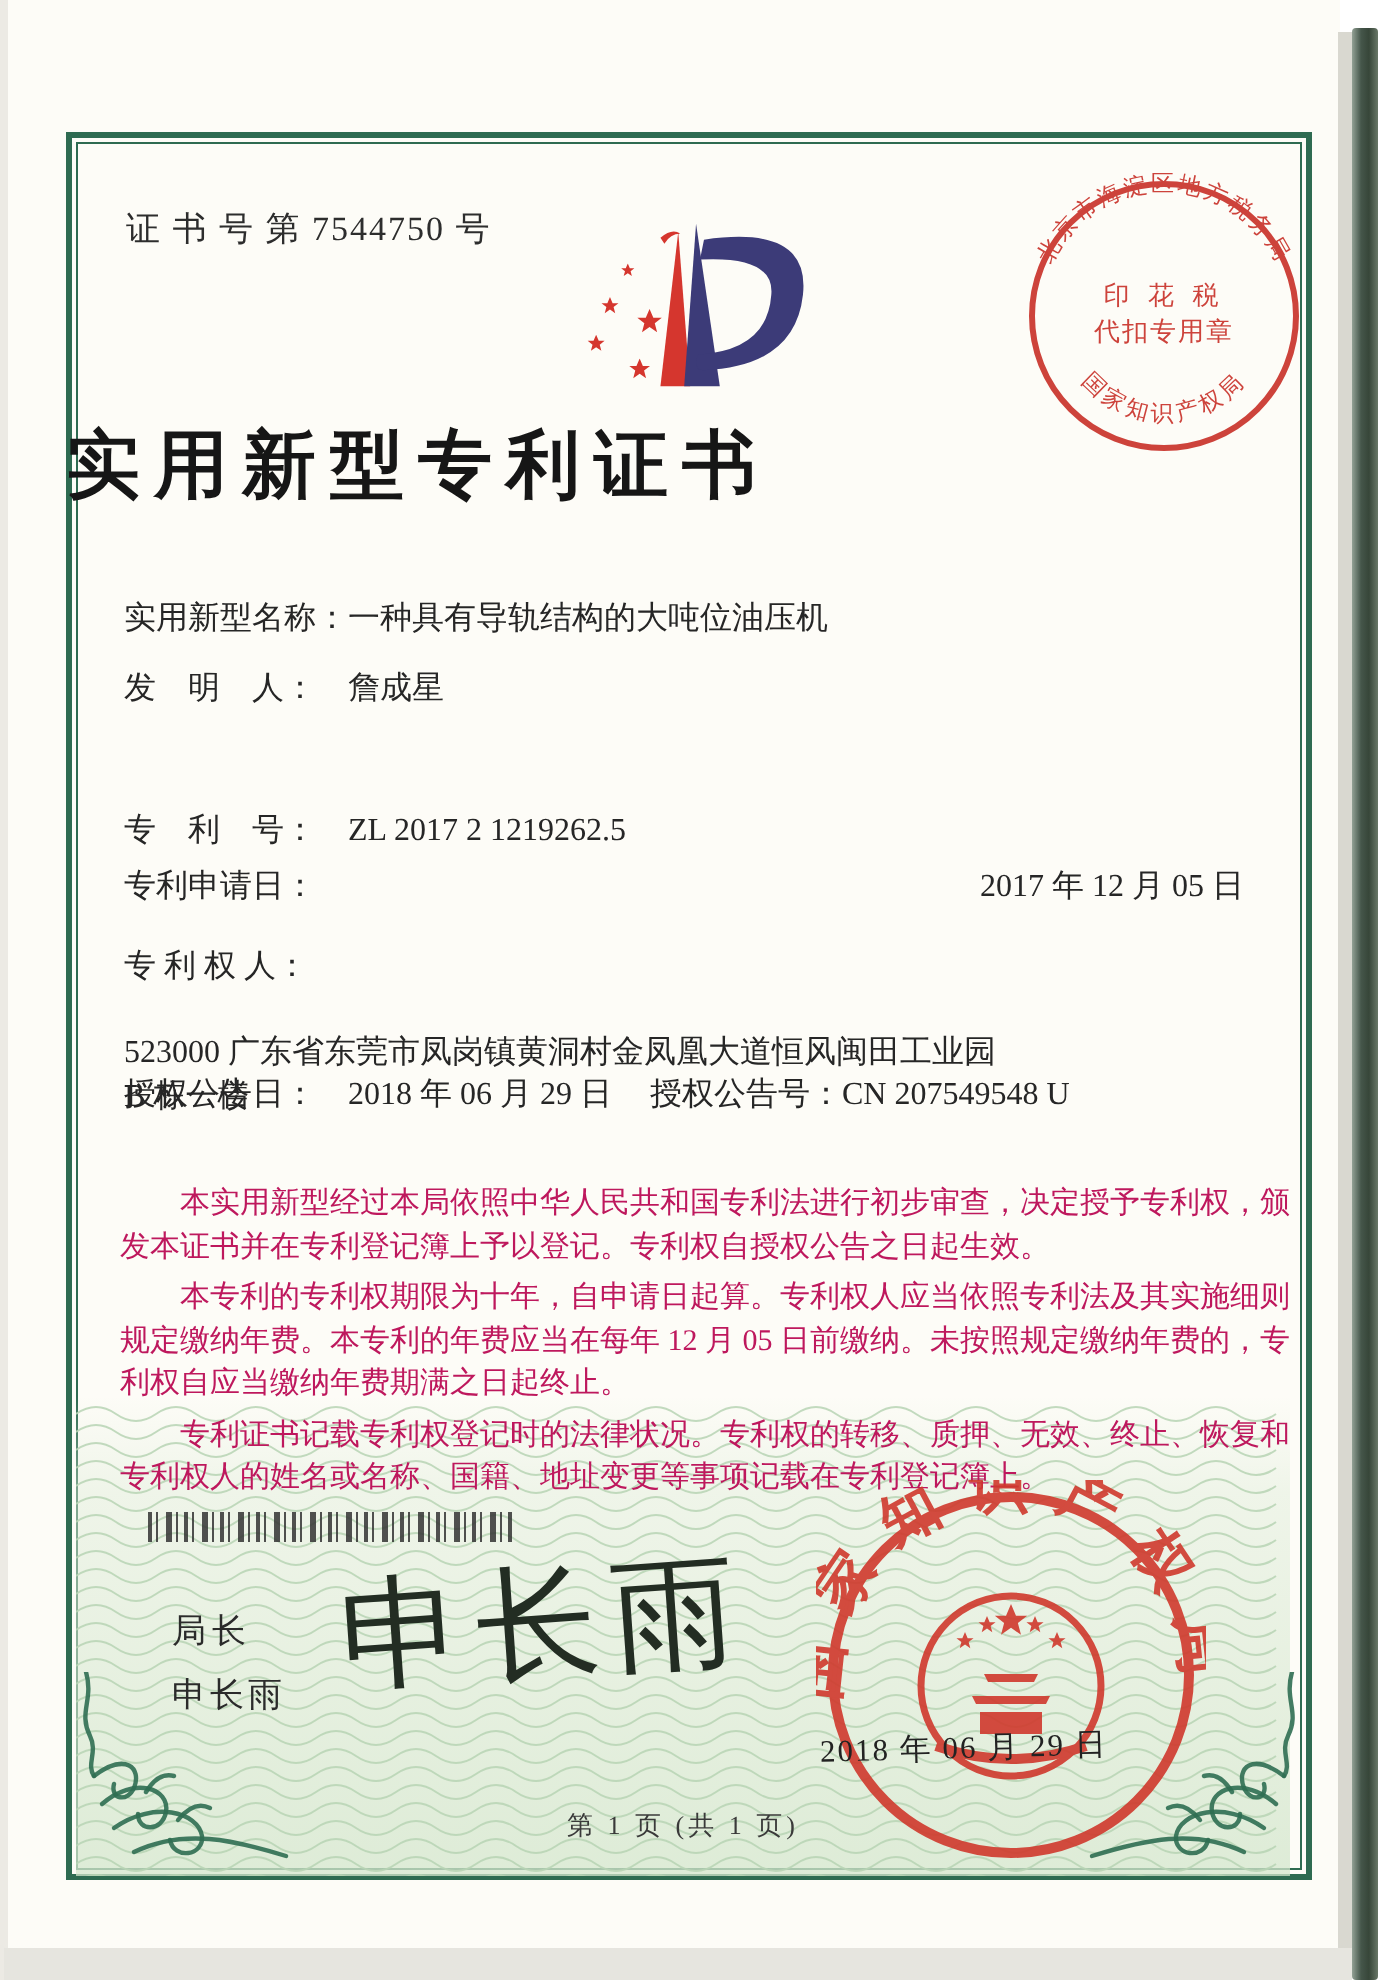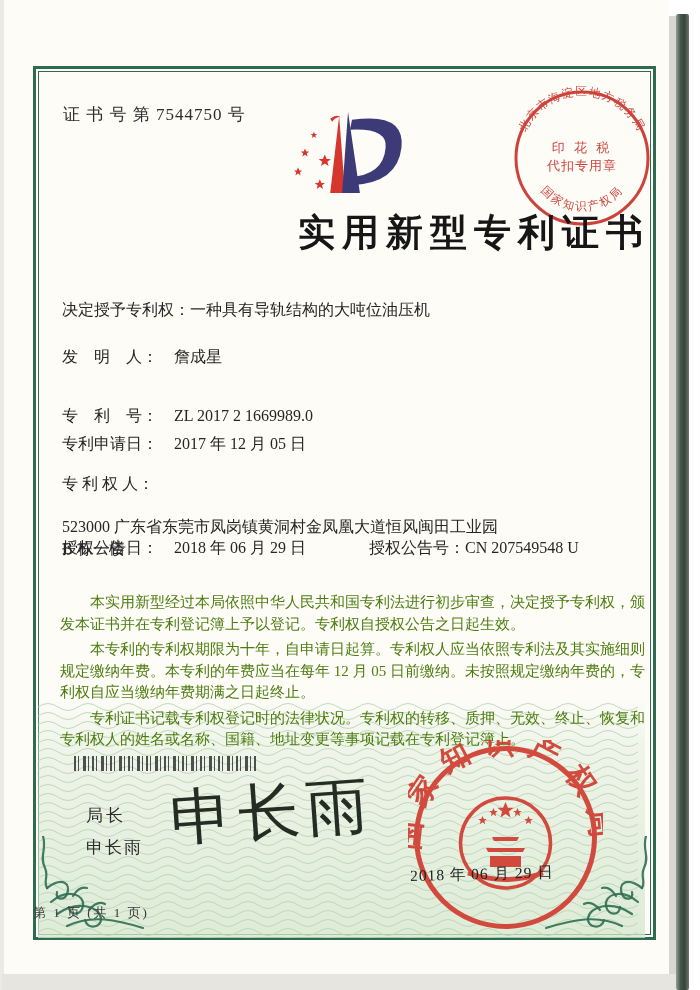--- a/index.html
+++ b/index.html
@@ -18,53 +18,53 @@
   .frame-inner{position:absolute;left:2px;top:2px;right:2px;bottom:2px;border:1px solid #2e6b51;}
 
   .wave-band{position:absolute;left:38px;top:698px;width:607px;height:240px;z-index:0;overflow:hidden;
     background:linear-gradient(to bottom,rgba(222,236,216,0) 0%,rgba(222,236,216,.45) 20%,rgba(211,230,204,.75) 100%);}
   .wave-band svg{display:block;}
   .waves use{stroke:#b7d4b4;stroke-width:1;fill:none;opacity:.85;}
 
   .cert-no{position:absolute;left:63px;top:103px;font-size:17px;letter-spacing:1px;color:#2d2d2d;z-index:2;}
   .logo{position:absolute;left:286px;top:106px;width:130px;height:94px;z-index:2;}
   .tax-stamp{position:absolute;left:510px;top:86px;width:144px;height:144px;z-index:2;opacity:.92;}
-  .doc-title{position:absolute;left:33px;top:208px;width:617px;text-align:right;font-size:37px;font-weight:700;
+  .doc-title{position:absolute;left:33px;top:208px;width:617px;text-align:left;font-size:37px;font-weight:700;
     letter-spacing:7px;color:#161616;z-index:2;}
 
   .row{position:absolute;left:62px;width:560px;display:flex;font-size:16px;color:#262626;z-index:2;line-height:22px;}
   .row .lbl{white-space:pre;display:inline-block;min-width:112px;flex:0 0 auto;}
   .row .val{display:inline-block;max-width:440px;}
-  .r-name{top:299px;} .r-inventor{top:346px;align-items:flex-end;} .r-patno{top:405px;} .r-filing{top:433px;}
+  .r-name{top:299px;} .r-inventor{top:334px;align-items:flex-end;} .r-patno{top:405px;} .r-filing{top:433px;justify-content:space-between;}
   .r-patentee{top:473px;} .r-addr{top:516px;} .r-grant{top:537px;}
-  .pair2{margin-left:63px;display:flex;}
+  .pair2{margin-left:19px;display:flex;}
   .pair2 .lbl{min-width:96px;}
 
   .paras{position:absolute;left:60px;top:592px;width:585px;font-size:15px;line-height:21.5px;
-    text-align:justify;color:#4d7c0f;z-index:2;font-family:Liberation Serif, serif;}
+    text-align:justify;color:#be185d;z-index:2;font-family:Liberation Serif, serif;}
   .paras p{margin:0 0 4px 0;text-indent:2em;}
 
   .barcode{position:absolute;left:74px;top:756px;width:182px;height:15px;z-index:2;opacity:.85;
     background:repeating-linear-gradient(90deg,#333 0 2px,rgba(0,0,0,0) 2px 4px,#333 4px 5px,rgba(0,0,0,0) 5px 9px,#333 9px 12px,rgba(0,0,0,0) 12px 14px,#333 14px 15px,rgba(0,0,0,0) 15px 18px);}
 
   .ornament{position:absolute;width:112px;height:100px;z-index:1;}
   .orn-left{left:37px;top:836px;}
   .orn-right{left:540px;top:836px;transform:scaleX(-1);}
   .ornament path{stroke:#2f6e52;stroke-width:2.2;fill:none;stroke-linecap:round;opacity:.9;}
 
   .director-title{position:absolute;left:86px;top:804px;font-size:17px;color:#2b2b2b;letter-spacing:3px;z-index:2;}
   .director-name{position:absolute;left:86px;top:836px;font-size:17px;color:#2b2b2b;letter-spacing:2px;z-index:2;}
   .autograph{position:absolute;left:170px;top:770px;font-size:62px;color:#232d23;letter-spacing:6px;
     transform:rotate(-4deg);z-index:3;font-weight:400;}
 
   .office-stamp{position:absolute;left:408px;top:740px;width:195px;height:195px;z-index:2;opacity:.9;}
   .stamp-date{position:absolute;left:410px;top:864px;font-size:15.5px;color:#222;letter-spacing:1px;
     transform:rotate(-1.5deg);z-index:4;}
 
-  .footer{position:absolute;left:33px;top:904px;width:617px;text-align:left;font-size:13px;
+  .footer{position:absolute;left:33px;top:904px;width:617px;text-align:center;font-size:13px;
     color:#3a3a3a;letter-spacing:2px;z-index:2;}
 
   .seal-text{fill:#c9342c;}
 </style>
 </head>
 <body>
 
 <svg width="0" height="0" style="position:absolute" aria-hidden="true">
   <defs>
     <symbol id="star5" viewBox="-10 -10 20 20">
@@ -143,30 +143,30 @@
   <text class="seal-text" x="72" y="66" font-size="13" letter-spacing="3" text-anchor="middle">印 花 税</text>
   <text class="seal-text" x="72" y="84" font-size="13" letter-spacing="1" text-anchor="middle">代扣专用章</text>
   <text class="seal-text" font-size="11.5" letter-spacing="2">
     <textPath href="#ts-bot" startOffset="50%" text-anchor="middle">国家知识产权局</textPath>
   </text>
 </svg>
 
 <div class="doc-title">实用新型专利证书</div>
 
 <div class="row r-name">
-  <span class="lbl">决定授予专利权：</span>
+  <span class="lbl">实用新型名称：</span>
   <span class="val">一种具有导轨结构的大吨位油压机</span>
 </div>
 <div class="row r-inventor">
   <span class="lbl">发　明　人：</span>
   <span class="val">詹成星</span>
 </div>
 <div class="row r-patno">
   <span class="lbl">专　利　号：</span>
-  <span class="val">ZL 2017 2 1669989.0</span>
+  <span class="val">ZL 2017 2 1219262.5</span>
 </div>
 <div class="row r-filing">
   <span class="lbl">专利申请日：</span>
   <span class="val">2017 年 12 月 05 日</span>
 </div>
 <div class="row r-patentee">
   <span class="lbl">专 利 权 人：</span>
 </div>
 <div class="row r-addr">
   <span class="val">523000 广东省东莞市凤岗镇黄洞村金凤凰大道恒风闽田工业园 B 栋一楼</span>

